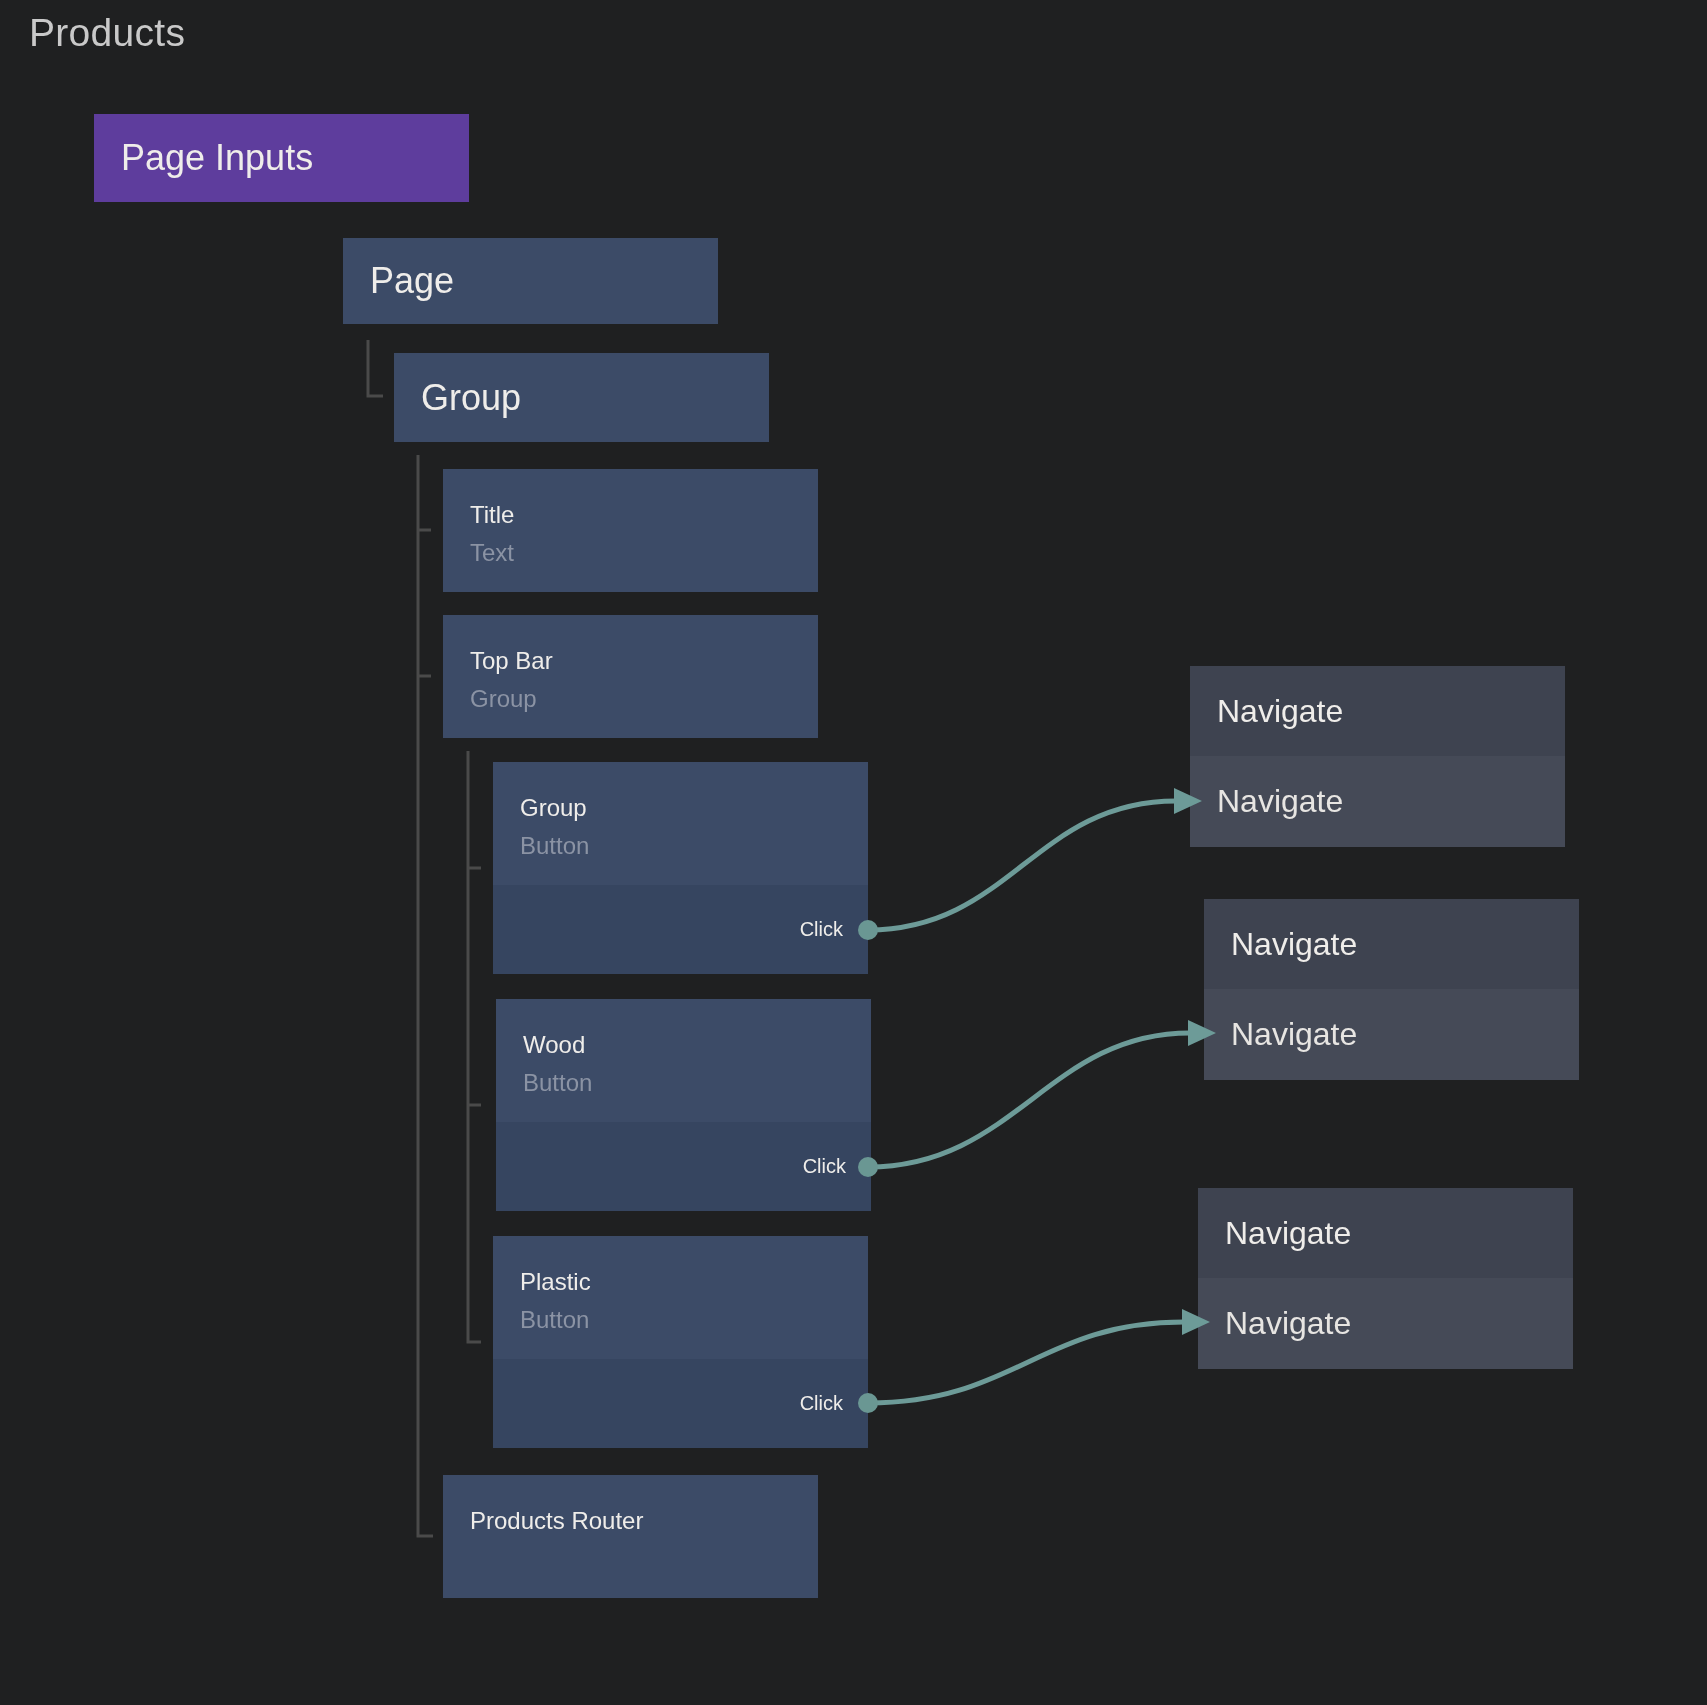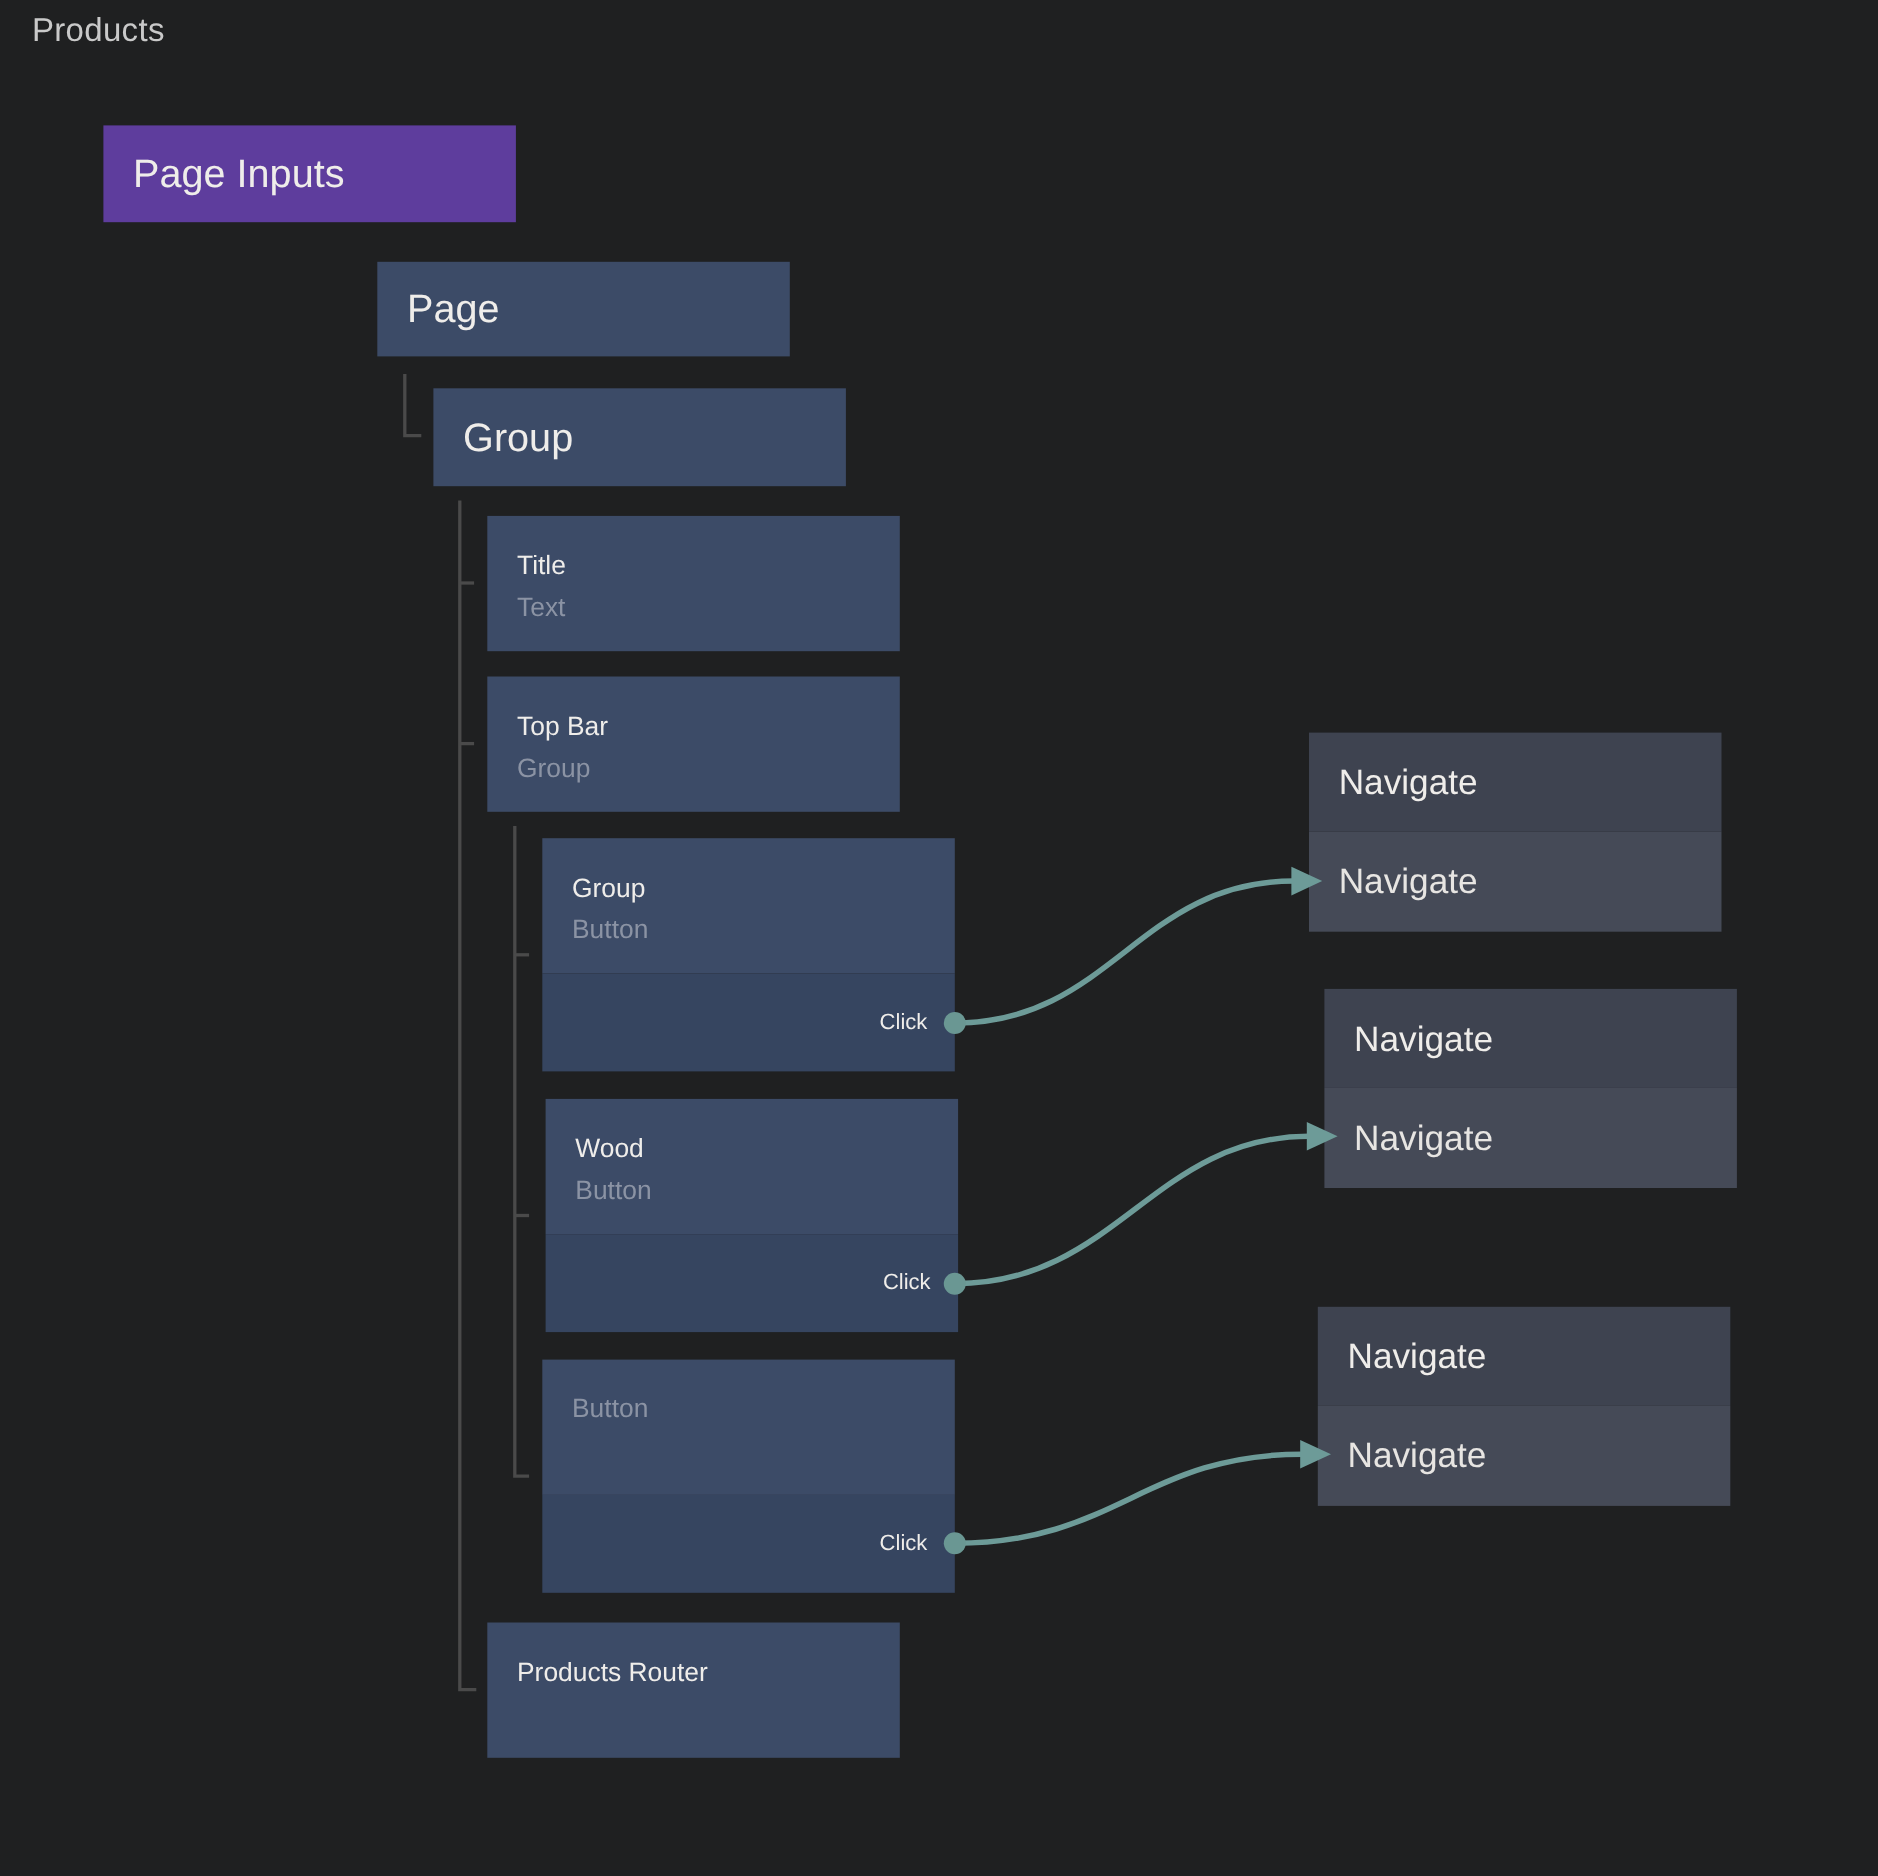--- a/index.html
+++ b/index.html
@@ -3,21 +3,21 @@
 <meta charset="utf-8">
 <style>
   html,body{margin:0;padding:0;background:#1f2021;}
   body{
     width:1707px;height:1705px;position:relative;overflow:hidden;
     font-family:"Liberation Sans","DejaVu Sans",sans-serif;
   }
   .canvas{position:absolute;left:0;top:0;width:1707px;height:1705px;}
   .canvas-title{
     position:absolute;left:29px;top:11px;
-    font-size:30px;color:#c9c9c9;letter-spacing:.3px;
+    font-size:39px;color:#c9c9c9;letter-spacing:.3px;
   }
   .node{position:absolute;width:375px;box-sizing:border-box;}
   .n-single{
     display:flex;align-items:center;padding-left:27px;box-sizing:border-box;
     font-size:36px;color:#efedea;background:#3c4b67;
   }
   .n-purple{background:#5e3d9d;}
   .n-main{
     height:123px;box-sizing:border-box;padding:26px 0 0 27px;background:#3c4b67;
   }
@@ -89,20 +89,21 @@
       <div class="n-title">Wood</div>
       <div class="n-subtitle">Button</div>
     </div>
     <div class="port-row">
       <span>Click</span>
     </div>
   </div>
 
   <div class="node" style="left:493px;top:1236px;">
     <div class="n-main">
+      <div class="n-title">Plastic</div>
       <div class="n-subtitle">Button</div>
     </div>
     <div class="port-row">
       <span>Click</span>
     </div>
   </div>
 
   <div class="node" style="left:443px;top:1475px;">
     <div class="n-main">
       <div class="n-title">Products Router</div>

